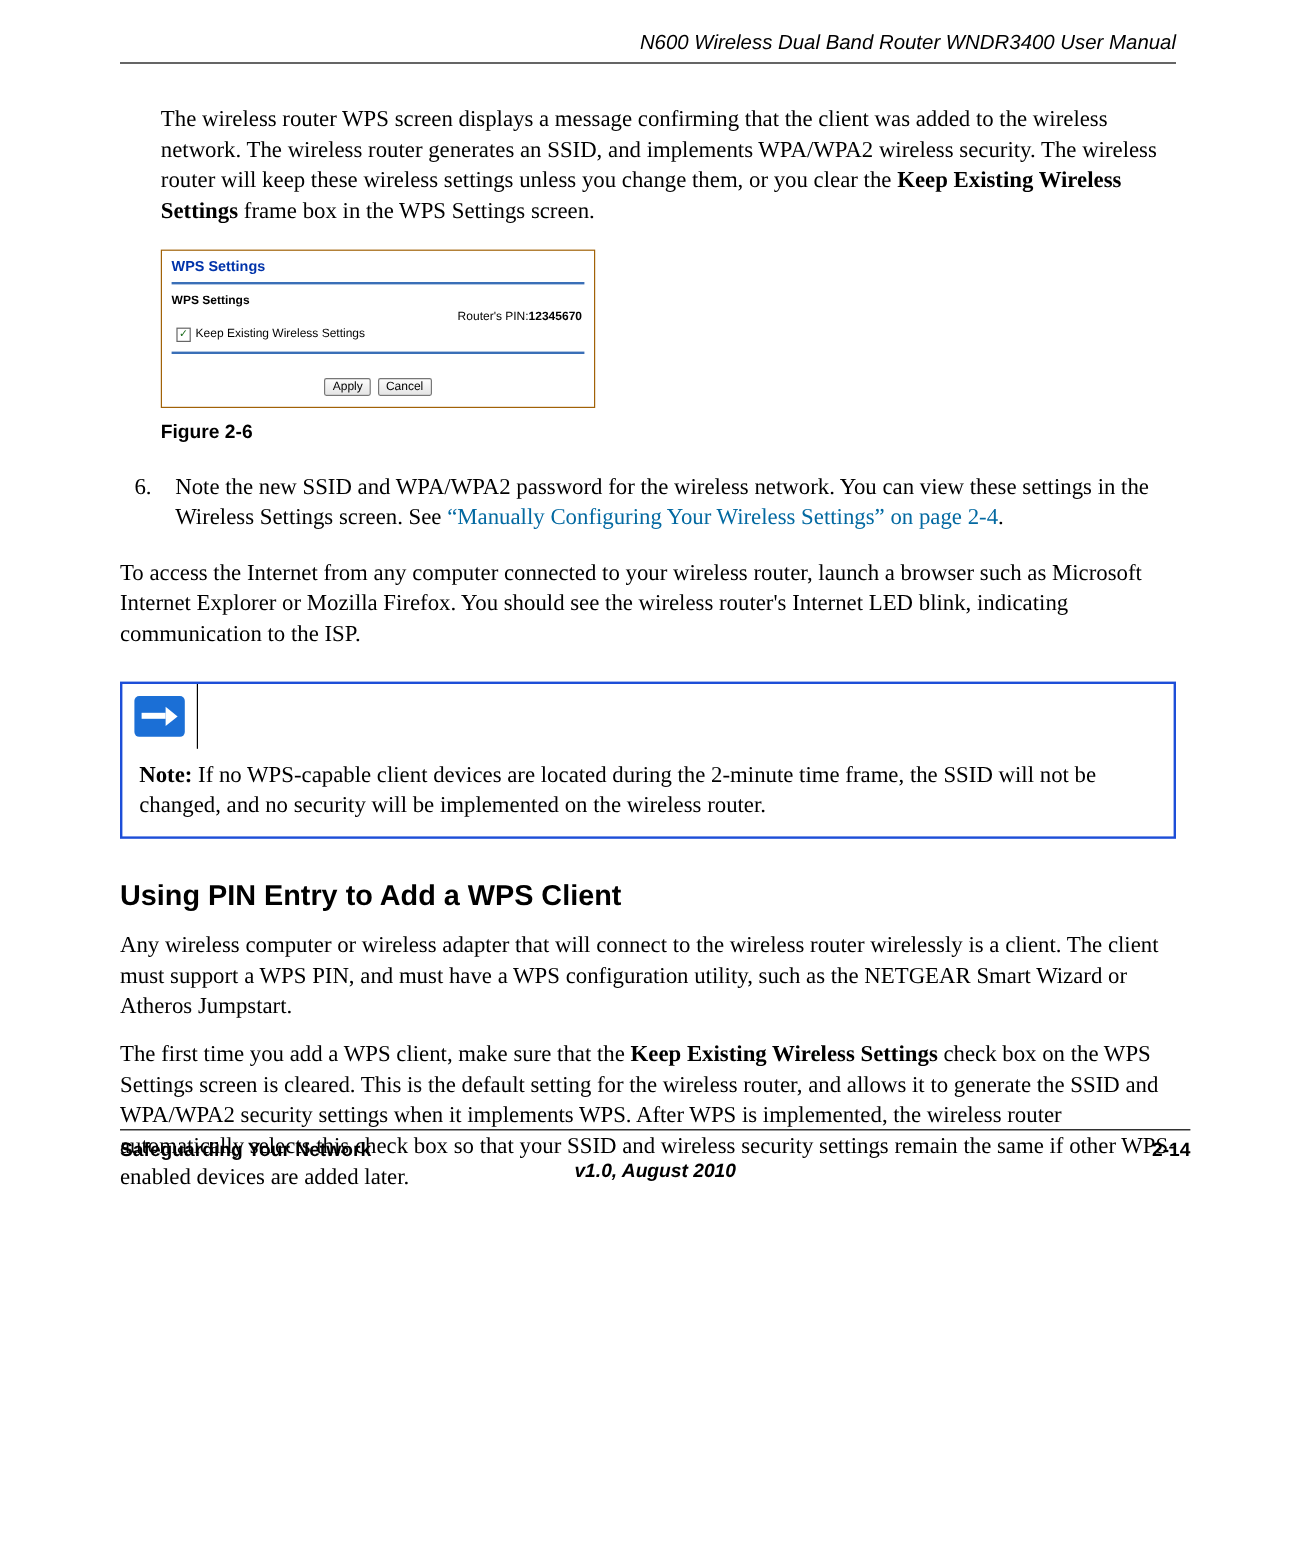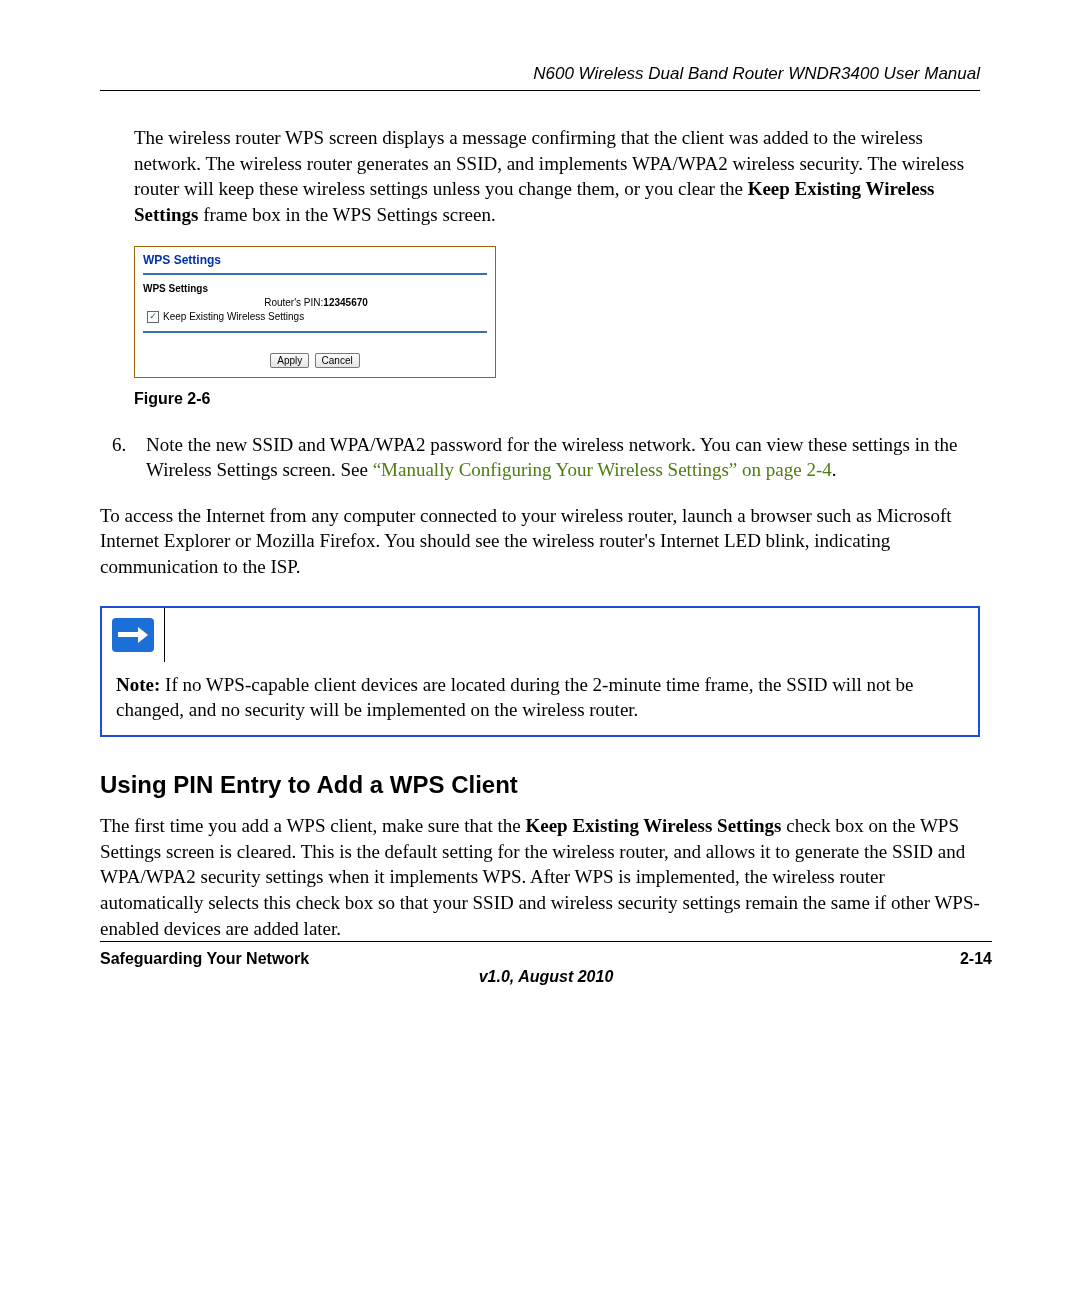--- a/index.html
+++ b/index.html
@@ -7,21 +7,21 @@
     padding: 0;
     font-family: "Times New Roman", Times, serif;
     font-size: 19px;
     color: #000;
     background: #fff;
   }
   .page {
     width: 1080px;
     height: 1028px;
     box-sizing: border-box;
-    padding: 64px 100px 40px 100px;
+    padding: 26px 100px 40px 100px;
     position: relative;
   }
   .header-line {
     font-style: italic;
     font-family: Arial, Helvetica, sans-serif;
     font-size: 17px;
     text-align: right;
     padding-bottom: 6px;
     border-bottom: 1.5px solid #000;
     margin-bottom: 34px;
@@ -52,21 +52,21 @@
     border-top: 2px solid #3a6fb7;
     margin: 4px 0 8px 0;
   }
   .fig-sub {
     font-size: 10px;
     font-weight: bold;
     padding: 0 8px 2px 8px;
   }
   .fig-row {
     display: flex;
-    justify-content: center;
+    justify-content: flex-end;
     font-size: 10px;
     padding: 1px 10px 1px 12px;
   }
   .fig-check-row {
     font-size: 10px;
     padding: 2px 10px 4px 12px;
     display: flex;
     align-items: center;
     gap: 4px;
   }
@@ -103,21 +103,21 @@
   .numbered-item {
     display: flex;
     margin-top: 6px;
   }
   .num-label {
     width: 34px;
     flex-shrink: 0;
     padding-left: 12px;
   }
   .link {
-    color: #4d7c0f;
+    color: #0369a1;
   }
   .note-box {
     border: 2px solid #1d4ed8;
     margin-top: 26px;
     display: flex;
     flex-direction: column;
   }
   .note-icon-cell {
     width: 62px;
     display: flex;
@@ -239,20 +239,21 @@
           <div class="arrow-head"></div>
       </div>
     </div>
     <div class="note-text body-text">
       <b>Note:</b><span> If no WPS-capable client devices are located during the 2-minute time frame, the SSID will not be changed, and no security will be implemented on the wireless router.</span>
     </div>
   </div>
 
   <h2 class="section">Using PIN Entry to Add a WPS Client</h2>
 
+  <div class="para body-text">Any wireless computer or wireless adapter that will connect to the wireless router wirelessly is a client. The client must support a WPS PIN, and must have a WPS configuration utility, such as the NETGEAR Smart Wizard or Atheros Jumpstart.</div>
 
   <div class="para body-text">
     <span>The first time you add a WPS client, make sure that the </span><b>Keep Existing Wireless Settings</b><span> check box on the WPS Settings screen is cleared. This is the default setting for the wireless router, and allows it to generate the SSID and WPA/WPA2 security settings when it implements WPS. After WPS is implemented, the wireless router automatically selects this check box so that your SSID and wireless security settings remain the same if other WPS-enabled devices are added later.</span>
   </div>
 
   <div class="footer-area">
     <hr class="footer-rule">
     <div class="footer-row">
       <span>Safeguarding Your Network</span>
       <span>2-14</span>

